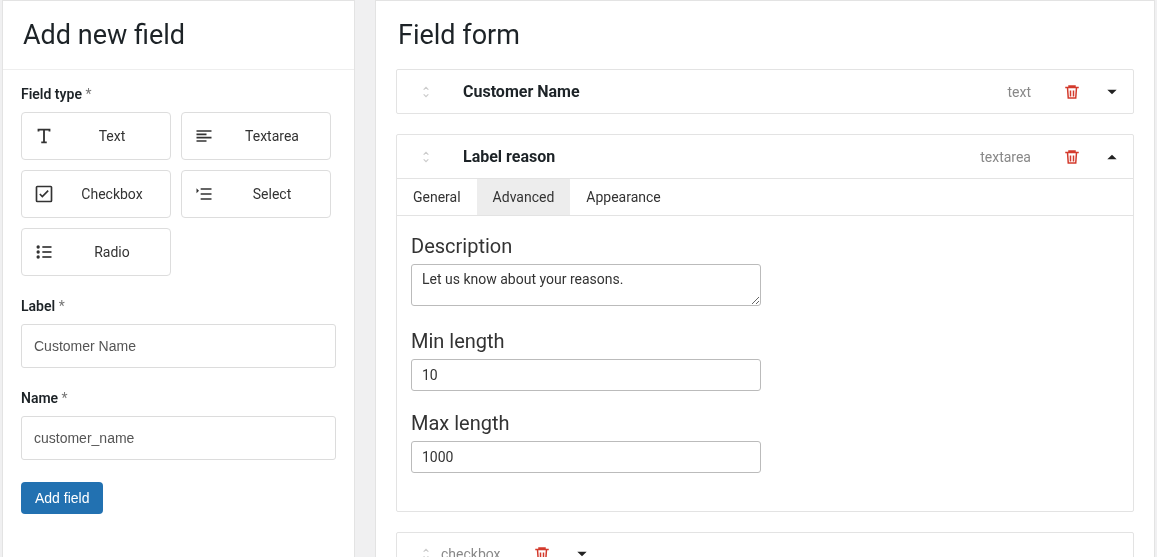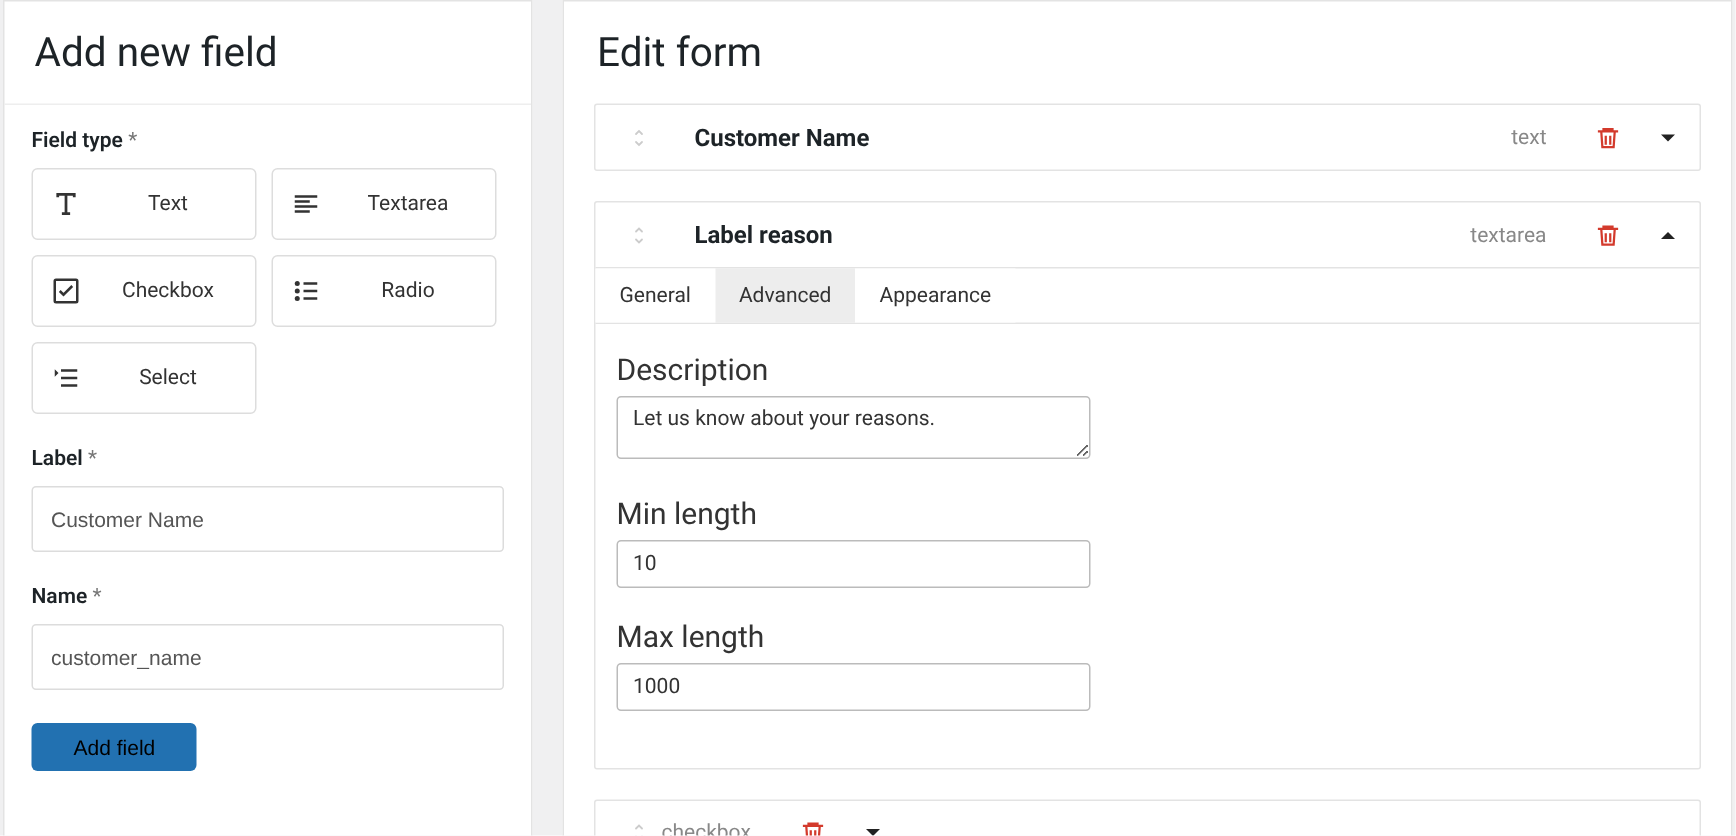--- a/index.html
+++ b/index.html
@@ -82,24 +82,24 @@
     border: 1px solid #dcdcdc;
     border-radius: 3px;
     padding: 0 12px;
     font-size: 14px;
     color: #555;
     background: #fff;
   }
   .group { margin-bottom: 22px; }
   .btn-primary {
     background: #2271b1;
-    color: #000000;
+    color: #ffffff;
     border: none;
     border-radius: 4px;
-    padding: 8px 28px;
+    padding: 8px 14px;
     font-size: 14px;
     cursor: pointer;
   }
 
   
   .form-field {
     border: 1px solid #e3e3e3;
     border-radius: 2px;
     margin-bottom: 20px;
     background: #fff;
@@ -158,21 +158,21 @@
   }
   .ff-pane { padding: 18px 14px; }
   .pane-label {
     font-size: 20px;
     color: #333;
     margin-bottom: 6px;
     display: block;
     font-weight: 400;
   }
   .small-input, .small-textarea {
-    width: 316px;
+    width: 350px;
     border: 1px solid #bbb;
     border-radius: 3px;
     padding: 6px 10px;
     font-size: 14px;
     font-family: inherit;
     color: #333;
     background: #fff;
   }
   .small-input { height: 32px; }
   .small-textarea { height: 42px; resize: both; }
@@ -214,38 +214,38 @@
               <svg width="20" height="20" viewBox="0 0 24 24" fill="none" stroke="currentColor" stroke-width="2">
                   <rect x="3" y="3" width="18" height="18" rx="1"></rect>
                   <path d="M7 12l3 3 7-7"></path>
                 </svg>
             </span>
             <span class="lbl">Checkbox</span>
           </div>
           <div class="field-type-btn">
             <span class="ico">
               <svg width="20" height="20" viewBox="0 0 24 24" fill="currentColor">
+                  <path d="M8 5h13v2H8V5zM8 11h13v2H8v-2zM8 17h13v2H8v-2zM3 5l3 3-3 3V5z"></path>
+                </svg>
+            </span>
+            <span class="lbl">Select</span>
+          </div>
+          <div class="field-type-btn">
+            <span class="ico">
+              <svg width="20" height="20" viewBox="0 0 24 24" fill="currentColor">
                   <circle cx="5" cy="6" r="2"></circle>
                   <rect x="10" y="5" width="11" height="2"></rect>
                   <circle cx="5" cy="12" r="2"></circle>
                   <rect x="10" y="11" width="11" height="2"></rect>
                   <circle cx="5" cy="18" r="2"></circle>
                   <rect x="10" y="17" width="11" height="2"></rect>
                 </svg>
             </span>
             <span class="lbl">Radio</span>
           </div>
-          <div class="field-type-btn">
-            <span class="ico">
-              <svg width="20" height="20" viewBox="0 0 24 24" fill="currentColor">
-                  <path d="M8 5h13v2H8V5zM8 11h13v2H8v-2zM8 17h13v2H8v-2zM3 5l3 3-3 3V5z"></path>
-                </svg>
-            </span>
-            <span class="lbl">Select</span>
-          </div>
         </div>
       </div>
 
       <div class="group">
         <label class="form-label">
           <span>Label</span>
           <span class="req">*</span>
         </label>
         <input class="text-input" type="text" value="Customer Name" style="">
       </div>
@@ -256,21 +256,21 @@
           <span class="req">*</span>
         </label>
         <input class="text-input" type="text" value="customer_name" style="">
       </div>
 
       <button class="btn-primary">Add field</button>
     </div>
   </div>
 
   <div class="panel right">
-    <div class="panel-title">Edit form</div>
+    <div class="panel-title">Field form</div>
 
     <div class="form-field">
       <div class="form-field-header">
         <span class="drag-handle">
           <svg width="16" height="16" viewBox="0 0 24 24" fill="currentColor">
               <path d="M8 3l-4 4h3v10H4l4 4 4-4H9V7h3L8 3zm8 0l4 4h-3v10h3l-4 4-4-4h3V7h-3l4-4z" opacity="0"></path>
               <path d="M7 14l5 5 5-5H7zm0-4l5-5 5 5H7z" opacity="0"></path>
               <path d="M6 9l4-4 4 4M6 15l4 4 4-4" stroke="currentColor" stroke-width="2" fill="none" opacity="0"></path>
               <path d="M8 4v16M16 4v16" opacity="0"></path>
               <path d="M7 8l3-3 3 3M7 16l3 3 3-3" stroke="currentColor" stroke-width="1.8" fill="none" stroke-linecap="round" transform="translate(2,0)"></path>

